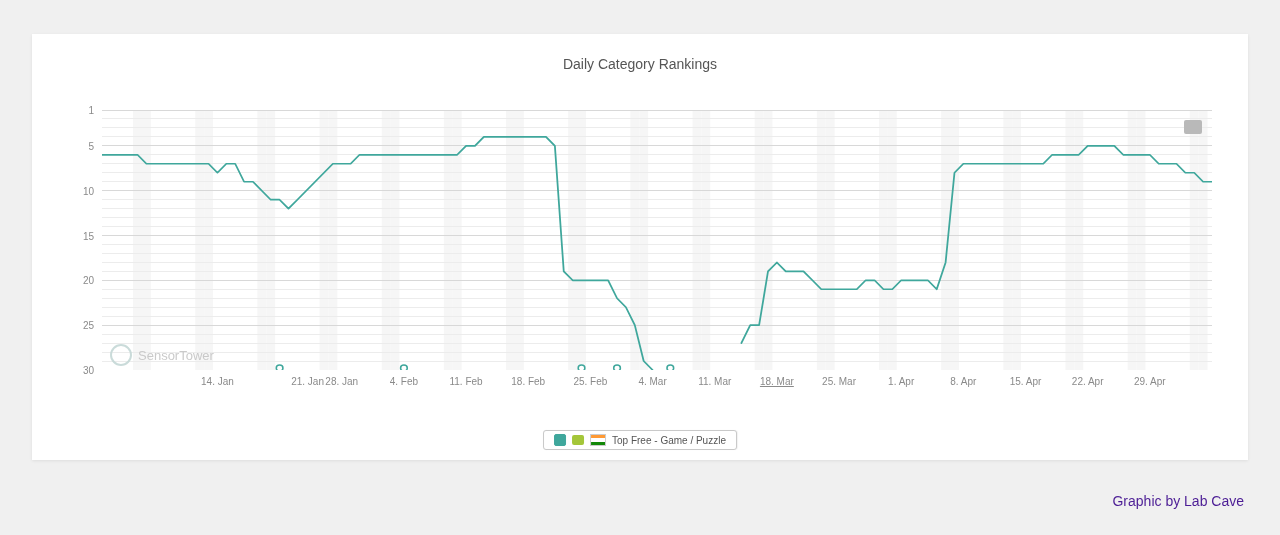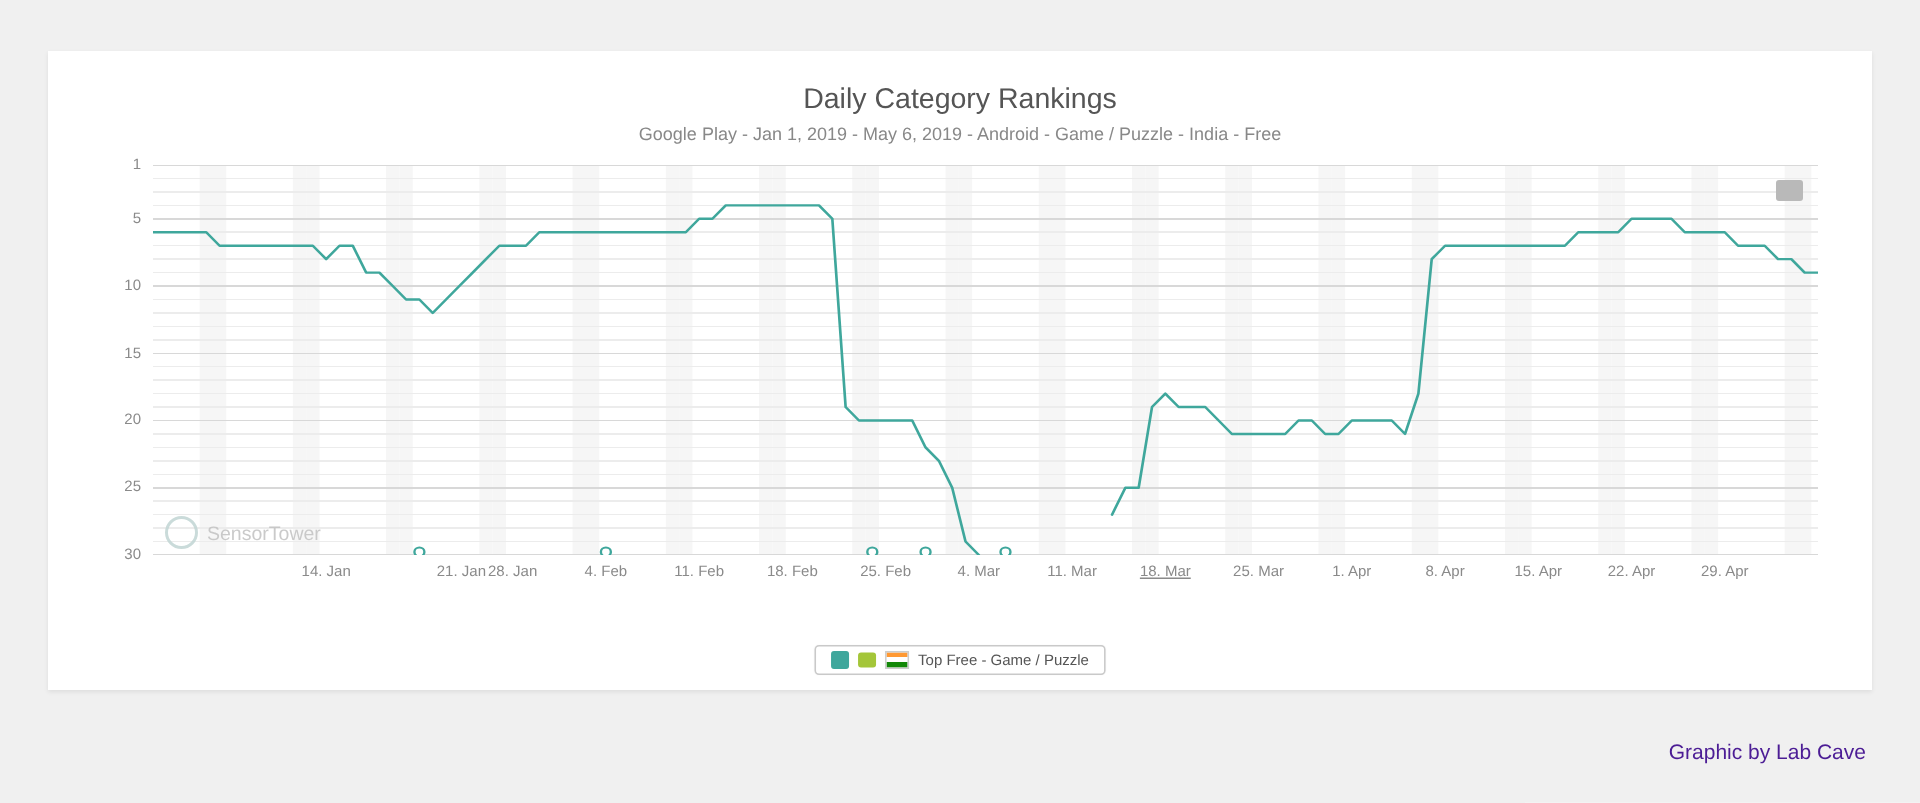--- a/index.html
+++ b/index.html
@@ -16,21 +16,21 @@
     position: absolute;
     left: 32px;
     top: 34px;
     width: 1216px;
     height: 426px;
     background: #ffffff;
     box-shadow: 0 1px 3px rgba(0,0,0,0.08);
   }
   .title {
     text-align: center;
-    font-size: 19px;
+    font-size: 14px;
     color: #555;
     margin-top: 22px;
     font-weight: 400;
   }
   .subtitle {
     text-align: center;
     font-size: 12px;
     color: #888;
     margin-top: 4px;
   }
@@ -173,21 +173,20 @@
     height: 14px;
     background: #b9b9b9;
     border-radius: 2px;
   }
 </style>
 </head>
 <body>
 
 <div class="card">
   <div class="title">Daily Category Rankings</div>
-  <div class="subtitle">Google Play - Jan 1, 2019 - May 6, 2019 - Android - Game / Puzzle - India - Free</div>
 
   <div class="plot-wrap">
     <div class="y-axis" id="y-axis">
         <span class="y-label" style="top: 0%;">1</span>
         <span class="y-label" style="top: 13.7931%;">5</span>
         <span class="y-label" style="top: 31.0345%;">10</span>
         <span class="y-label" style="top: 48.2759%;">15</span>
         <span class="y-label" style="top: 65.5172%;">20</span>
         <span class="y-label" style="top: 82.7586%;">25</span>
         <span class="y-label" style="top: 100%;">30</span>

